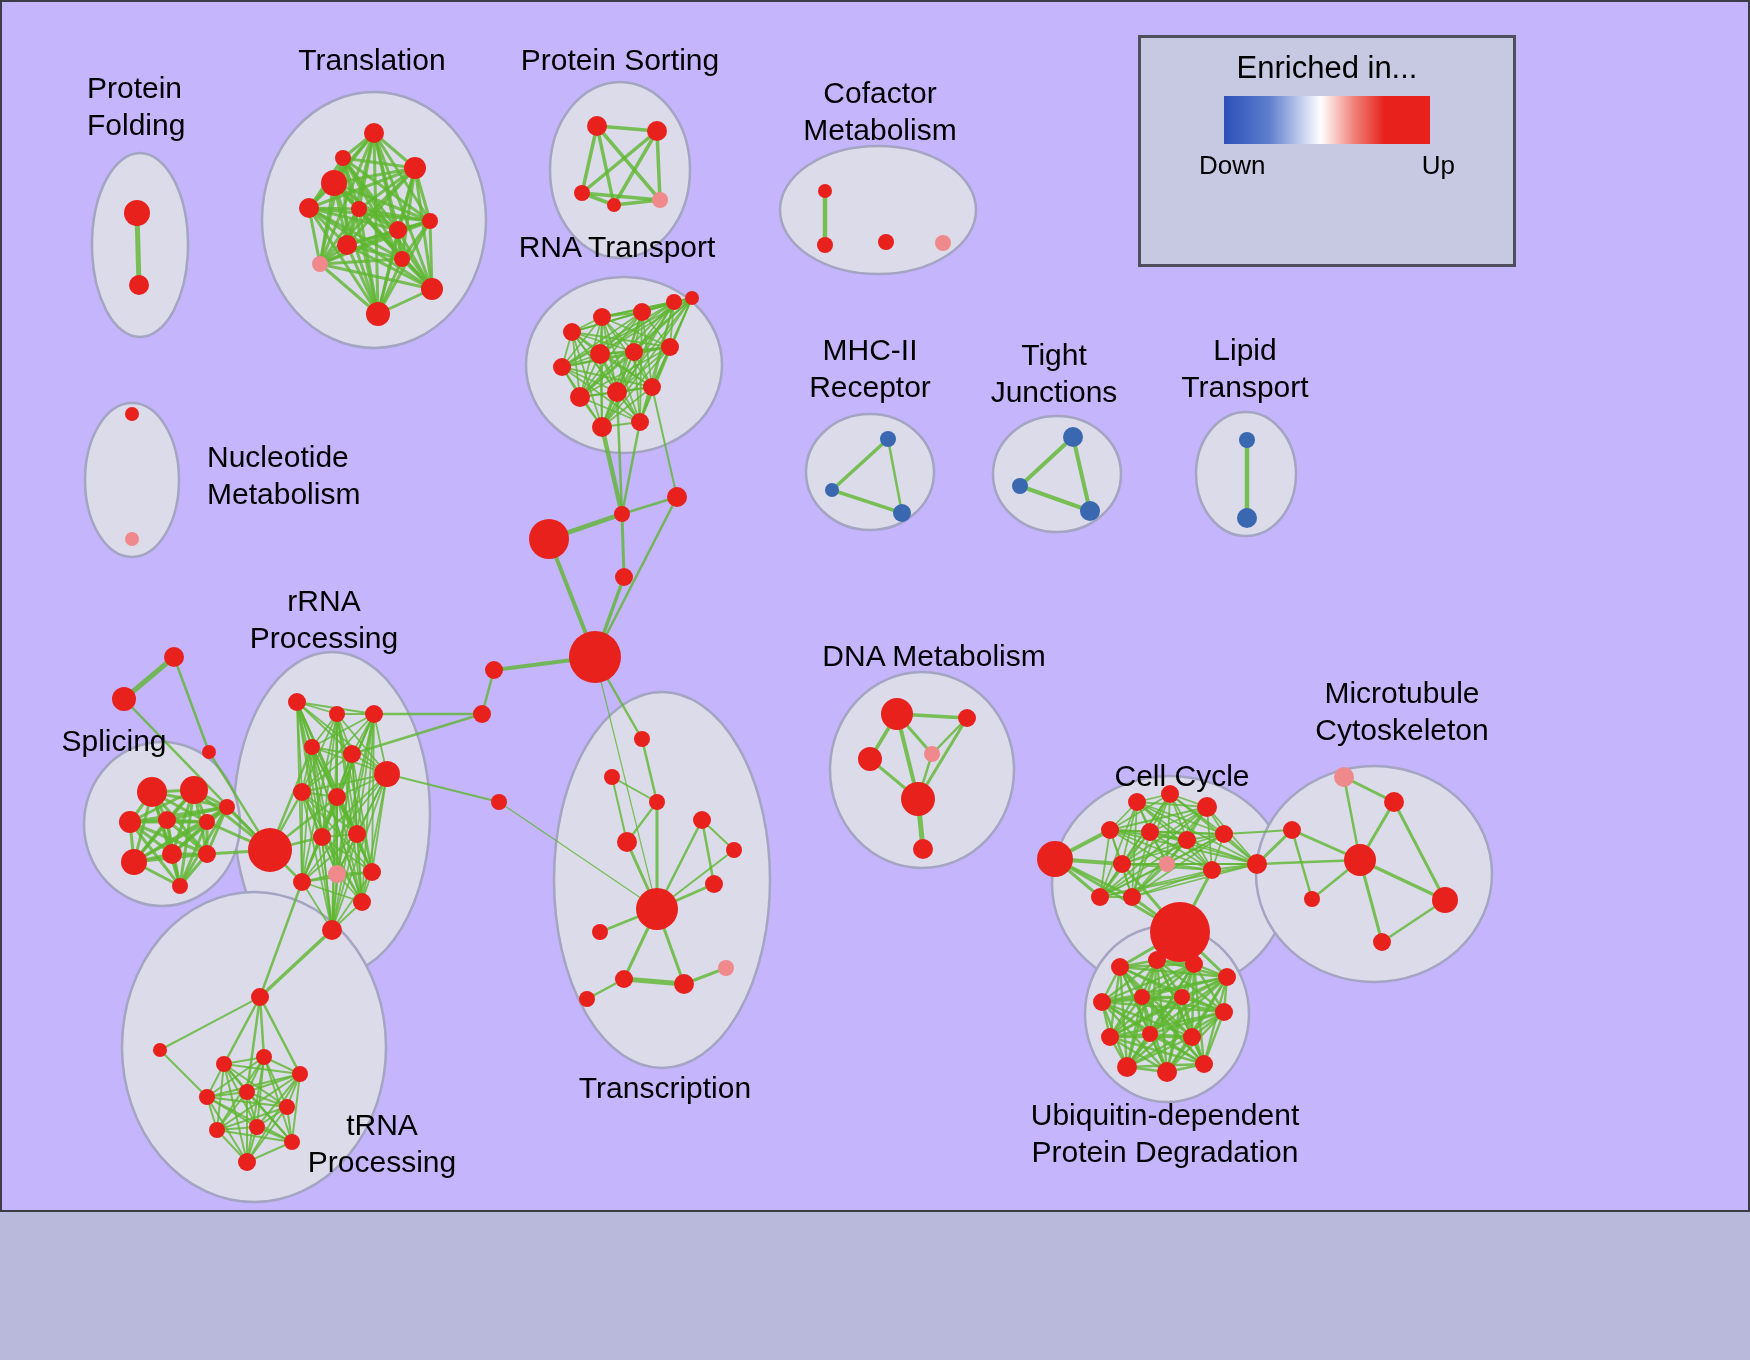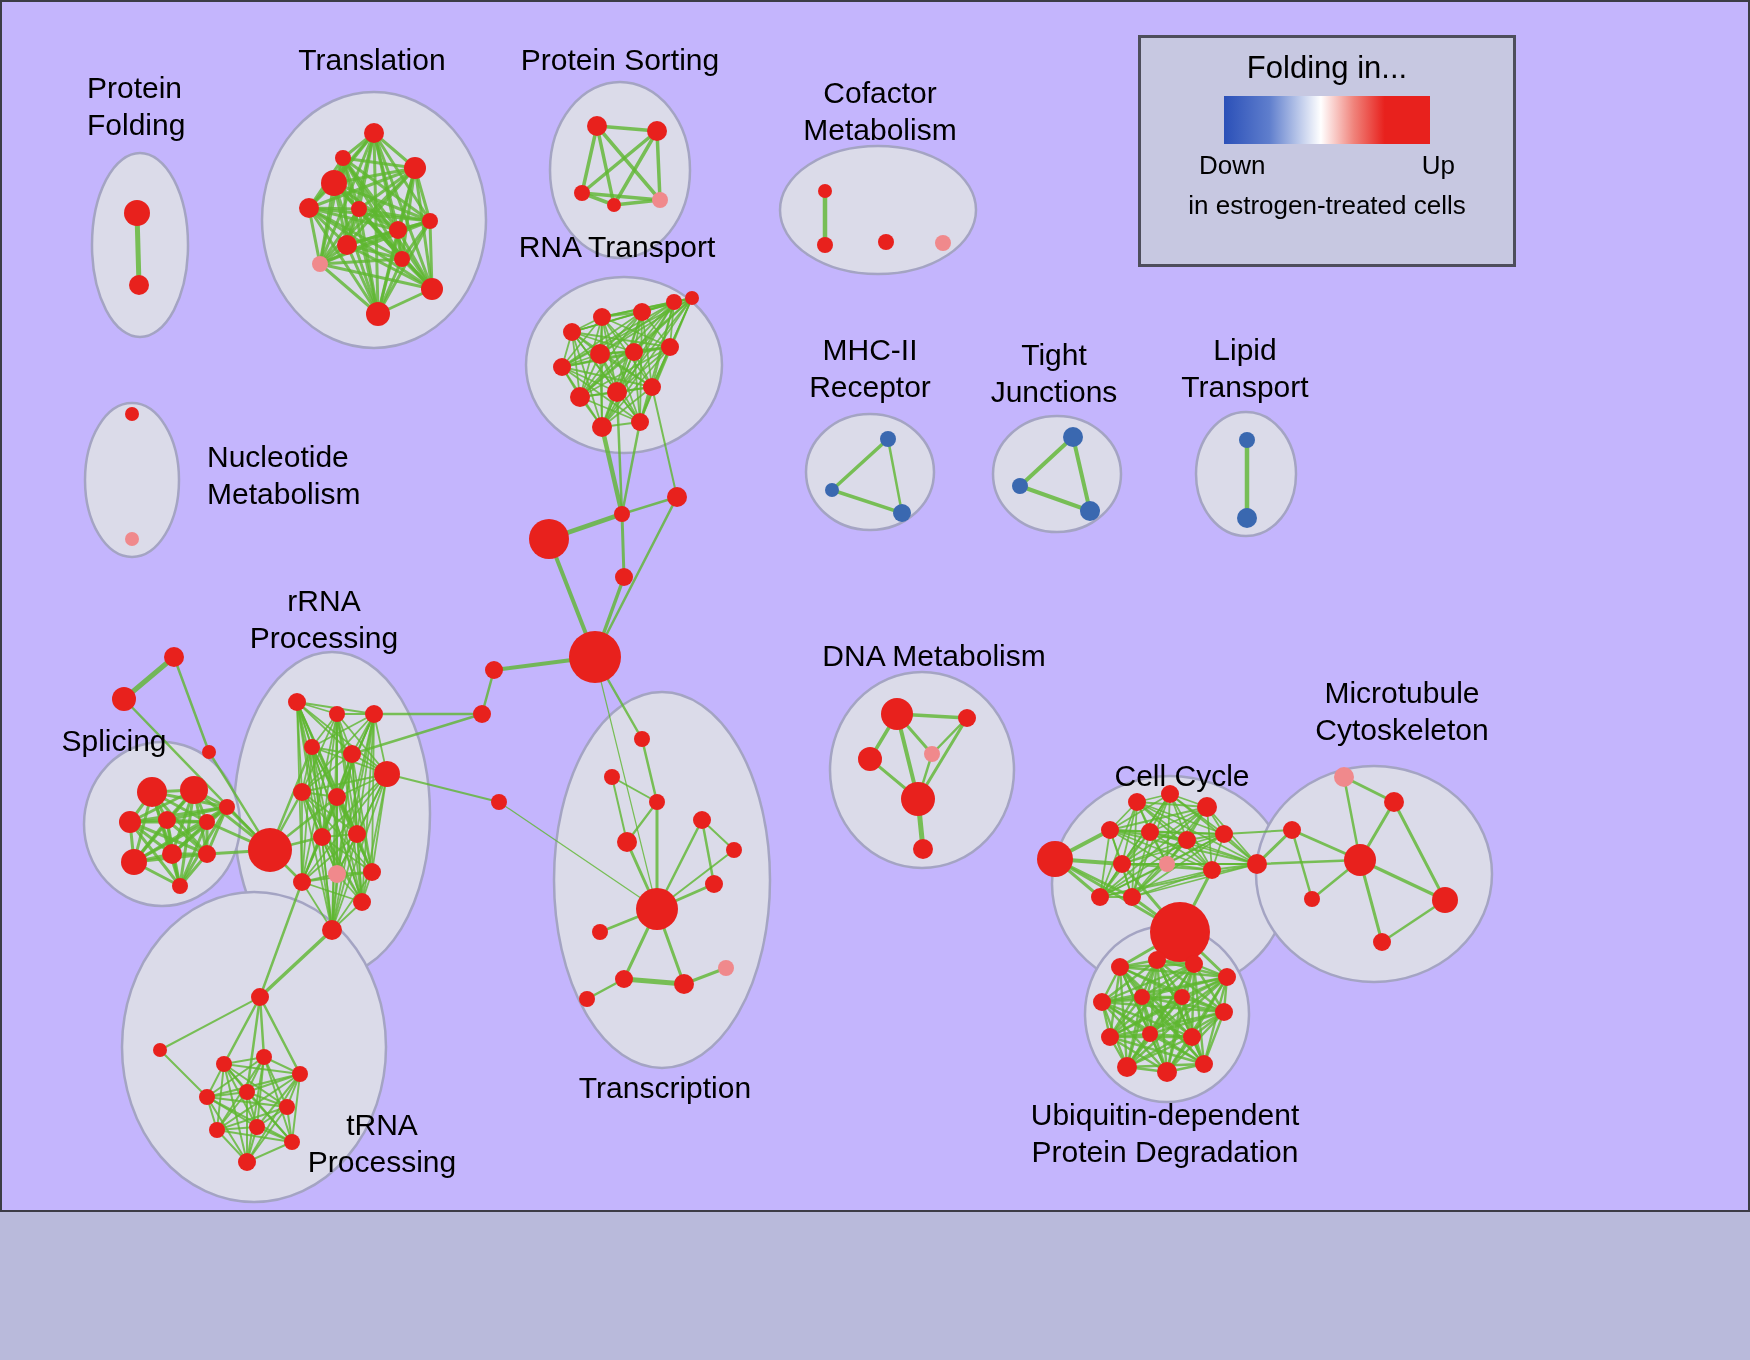--- a/index.html
+++ b/index.html
@@ -869,22 +869,21 @@
         <text x="932" y="653" class="cluster-label" text-anchor="middle">DNA Metabolism</text>
         <text x="1180" y="773" class="cluster-label" text-anchor="middle">Cell Cycle</text>
         <text x="1400" y="690" class="cluster-label" text-anchor="middle">Microtubule</text>
         <text x="1400" y="727" class="cluster-label" text-anchor="middle">Cytoskeleton</text>
         <text x="1163" y="1112" class="cluster-label" text-anchor="middle">Ubiquitin-dependent</text>
         <text x="1163" y="1149" class="cluster-label" text-anchor="middle">Protein Degradation</text>
       </g>
     </svg>
 
   <div class="legend">
-    <div class="legend-title">Folding in...</div>
+    <div class="legend-title">Enriched in...</div>
     <div class="legend-gradient"></div>
     <div class="legend-ends">
       <span>Down</span>
       <span>Up</span>
     </div>
-    <div class="legend-caption first">in estrogen-treated cells</div>
   </div>
 
 </div>
 
 </body></html>

